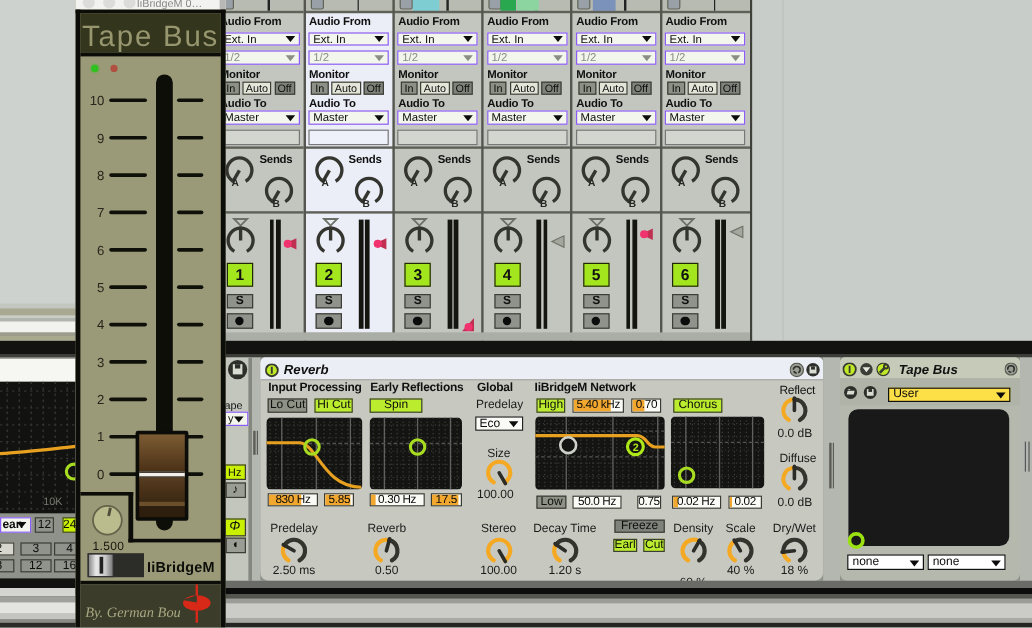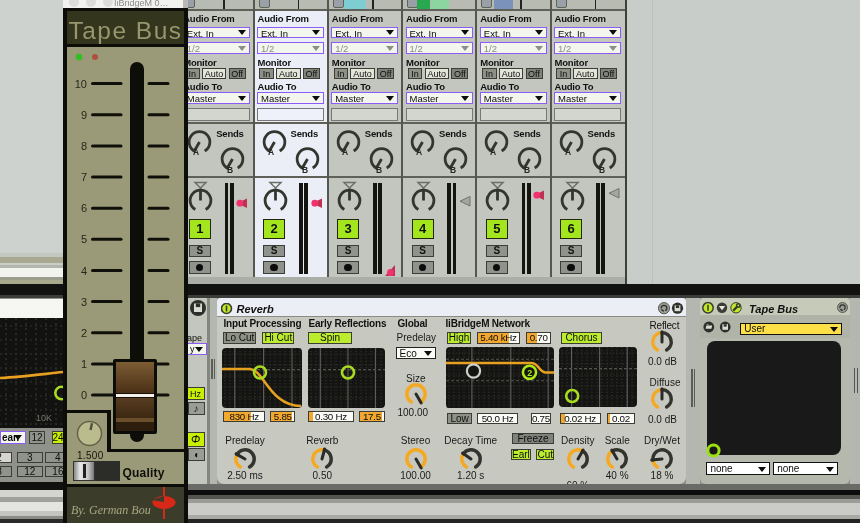--- a/index.html
+++ b/index.html
@@ -675,20 +675,20 @@
 <div class="a" style="left:107px;top:448.5px;width:77px;height:3.5px;background:#0c0c08;"></div>
 <svg class="a" style="left:76px;top:420px;" width="27" height="27">
     <circle cx="13.5" cy="13.5" r="12" fill="#babc8e" stroke="#63634a" stroke-width="1.5"></circle>
     <line x1="14.5" y1="10" x2="16" y2="3.2" stroke="#50503a" stroke-width="2.4"></line>
   </svg>
 <div class="a" style="left:77px;top:449.5px;font-size:10px;color:#14140c;letter-spacing:0.3px;">1.500</div>
 <div class="a" style="left:73px;top:461px;width:47px;height:20px;background:#2c2c28;">
 <div class="a" style="left:0;top:0;width:22px;height:20px;background:linear-gradient(90deg,#888,#e8e8e8 30%,#c8c8c8 70%,#777);border:1px solid #333;box-sizing:border-box;"></div>
 <div class="a" style="left:10px;top:3px;width:2.5px;height:14px;background:#222;"></div>
 </div>
-<div class="a" style="left:122.5px;top:465.5px;font-size:12px;font-weight:bold;color:#0e0e0a;letter-spacing:0.2px;">Quality</div>
+<div class="a" style="left:122.5px;top:465.5px;font-size:12px;font-weight:bold;color:#0e0e0a;letter-spacing:0.2px;">IiBridgeM</div>
 <div class="a" style="left:66.5px;top:483.5px;width:117.5px;height:3.5px;background:#0c0c08;"></div>
 <div class="a" style="left:66.5px;top:487px;width:117.5px;height:36px;background:#3c3c2a;"></div>
 <div class="a" style="left:71px;top:503px;font-size:12px;font-style:italic;color:#a8a883;font-family:'Liberation Serif',serif;">By. German Bou</div>
 <svg class="a" style="left:146px;top:486px;" width="36" height="36">
     <line x1="18" y1="1" x2="18" y2="33" stroke="#d82818" stroke-width="2"></line>
     <ellipse cx="18" cy="16.5" rx="11.5" ry="6.5" fill="#d82818"></ellipse>
     <path d="M 6 14 L 18 10 L 18 16 Z" fill="#3c3c2a"></path>
   </svg>
 </body></html>

